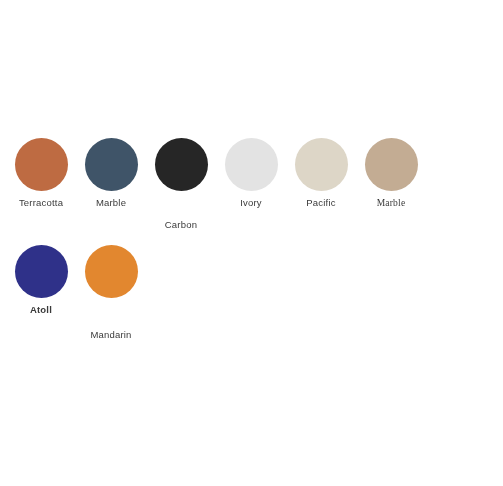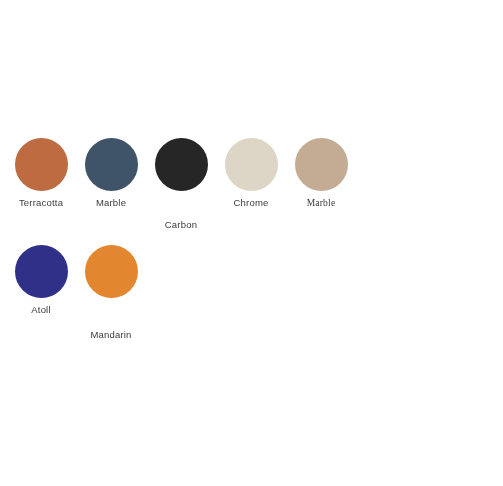--- a/index.html
+++ b/index.html
@@ -80,32 +80,36 @@
         </div>
         <div class="swatch-item">
           <span class="swatch-dot" style="background: rgb(63, 84, 104);"></span>
           <span class="swatch-label" style="color: rgb(58, 58, 58);">Marble</span>
         </div>
         <div class="swatch-item">
           <span class="swatch-dot" style="background: rgb(38, 38, 38);"></span>
           <span class="swatch-label" style="color: rgb(58, 58, 58); margin-top: 28px;">Carbon</span>
         </div>
         <div class="swatch-item">
+          <span class="swatch-dot" style="background: rgb(227, 227, 227);"></span>
+          <span class="swatch-label" style="color: rgb(58, 58, 58);">Ivory</span>
+        </div>
+        <div class="swatch-item">
           <span class="swatch-dot" style="background: rgb(221, 214, 199);"></span>
-          <span class="swatch-label" style="color: rgb(58, 58, 58);">Chrome</span>
+          <span class="swatch-label" style="color: rgb(58, 58, 58);">Pacific</span>
         </div>
         <div class="swatch-item">
           <span class="swatch-dot" style="background: rgb(195, 172, 147);"></span>
           <span class="swatch-label" style="color: rgb(58, 58, 58); font-family: Liberation Serif, serif;">Marble</span>
         </div>
       </div>
       <div class="swatch-row">
         <div class="swatch-item">
           <span class="swatch-dot" style="background: rgb(47, 49, 137);"></span>
-          <span class="swatch-label" style="color: rgb(58, 58, 58);">Atoll</span>
+          <span class="swatch-label" style="color: rgb(58, 58, 58); font-weight: bold;">Atoll</span>
         </div>
         <div class="swatch-item">
           <span class="swatch-dot" style="background: rgb(226, 135, 47);"></span>
           <span class="swatch-label" style="color: rgb(58, 58, 58); margin-top: 31px;">Mandarin</span>
         </div>
       </div>
     </div>
 </div>
 
 </body></html>

